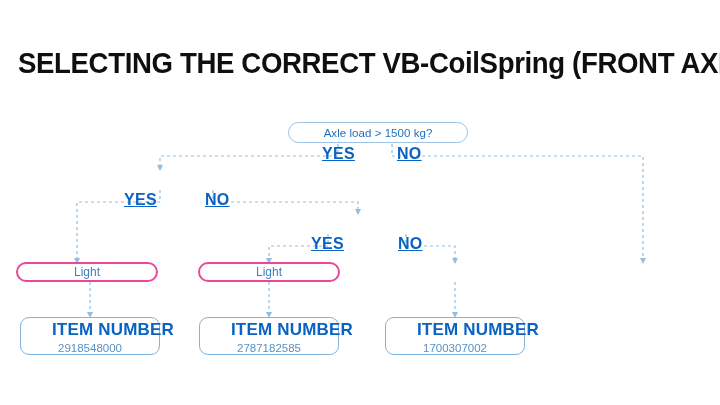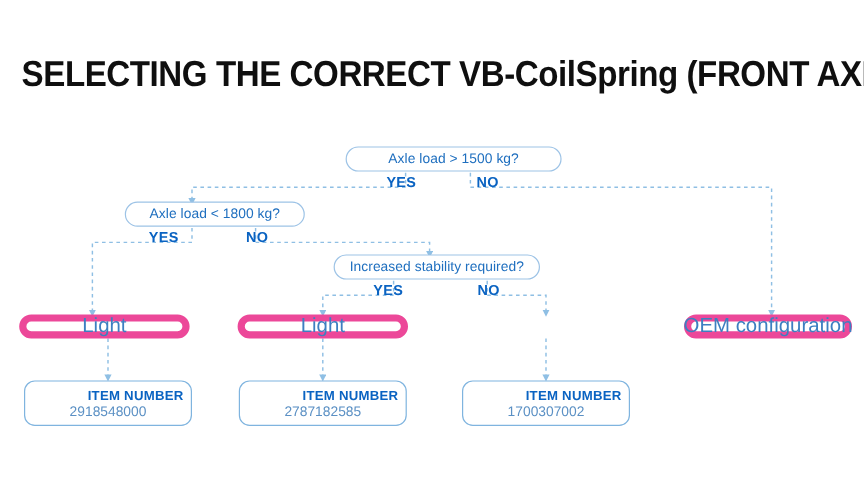--- a/index.html
+++ b/index.html
@@ -57,59 +57,60 @@
     border-radius: 11px;
     height: 21px;
     color: #1f6fbf;
     font-size: 11.5px;
     letter-spacing: 0.05px;
     white-space: nowrap;
   }
 
   
   .result {
-    border: 6px solid #ec4899;
+    border: 2px solid #ec4899;
     border-radius: 11px;
     height: 20px;
     color: #3d7fc1;
-    font-size: 17px;
+    font-size: 12px;
     white-space: nowrap;
   }
 
   
   .item-card {
     border: 1.4px solid #7fb4df;
     border-radius: 9px;
     flex-direction: column;
     justify-content: center;
     gap: 2px;
     padding-top: 1px;
   }
   .item-card .item-label {
     font-weight: bold;
-    font-size: 11px;
+    font-size: 17px;
     letter-spacing: 0.2px;
     color: #0a63c2;
     white-space: nowrap;
     padding-left: 46px;
   }
   .item-card .item-value {
     font-size: 11.5px;
     color: #5b90c4;
     white-space: nowrap;
   }
 
   
   .edge-label {
     position: absolute;
     font-weight: bold;
-    font-size: 12px;
+    font-size: 16px;
     letter-spacing: 0.3px;
     color: #0a63c2;
     white-space: nowrap;
+    text-decoration: underline;
   }
 </style>
 </head>
 <body>
 
 <div id="page">
 
   <div id="title">SELECTING THE CORRECT VB-CoilSpring (FRONT AXLE)</div>
 
   <svg id="connectors" viewBox="0 0 720 405" width="720" height="405">
@@ -136,34 +137,31 @@
       <path d="M 90 282 L 90 315" marker-end="url(#arrow)"></path>
       <path d="M 269 282 L 269 315" marker-end="url(#arrow)"></path>
       <path d="M 455 282 L 455 315" marker-end="url(#arrow)"></path>
     </g>
   </svg>
 
   <div class="node decision" style="left:288px; top:122px; width:180px;">Axle load &gt; 1500 kg?</div>
   <div class="edge-label" style="left:322px; top:145px;">YES</div>
   <div class="edge-label" style="left:397px; top:145px;">NO</div>
 
-  <div class="node decision" style="left:104px; top:168px; width:150px;">Axle load &lt; 1800 kg?</div>
   <div class="edge-label" style="left:124px; top:191px;">YES</div>
   <div class="edge-label" style="left:205px; top:191px;">NO</div>
 
-  <div class="node decision" style="left:278px; top:212px; width:172px;">Increased stability required?</div>
   <div class="edge-label" style="left:311px; top:235px;">YES</div>
   <div class="edge-label" style="left:398px; top:235px;">NO</div>
 
   <div class="node result" style="left:16px; top:262px; width:142px;">Light</div>
 
   <div class="node result" style="left:198px; top:262px; width:142px;">Light</div>
 
 
-  <div class="node result" style="left:570px; top:262px; width:140px;">OEM configuration</div>
 
   <div class="node item-card" style="left:20px; top:317px; width:140px; height:38px;">
     <div class="item-label">ITEM NUMBER</div>
     <div class="item-value">2918548000</div>
   </div>
 
   <div class="node item-card" style="left:199px; top:317px; width:140px; height:38px;">
     <div class="item-label">ITEM NUMBER</div>
     <div class="item-value">2787182585</div>
   </div>

